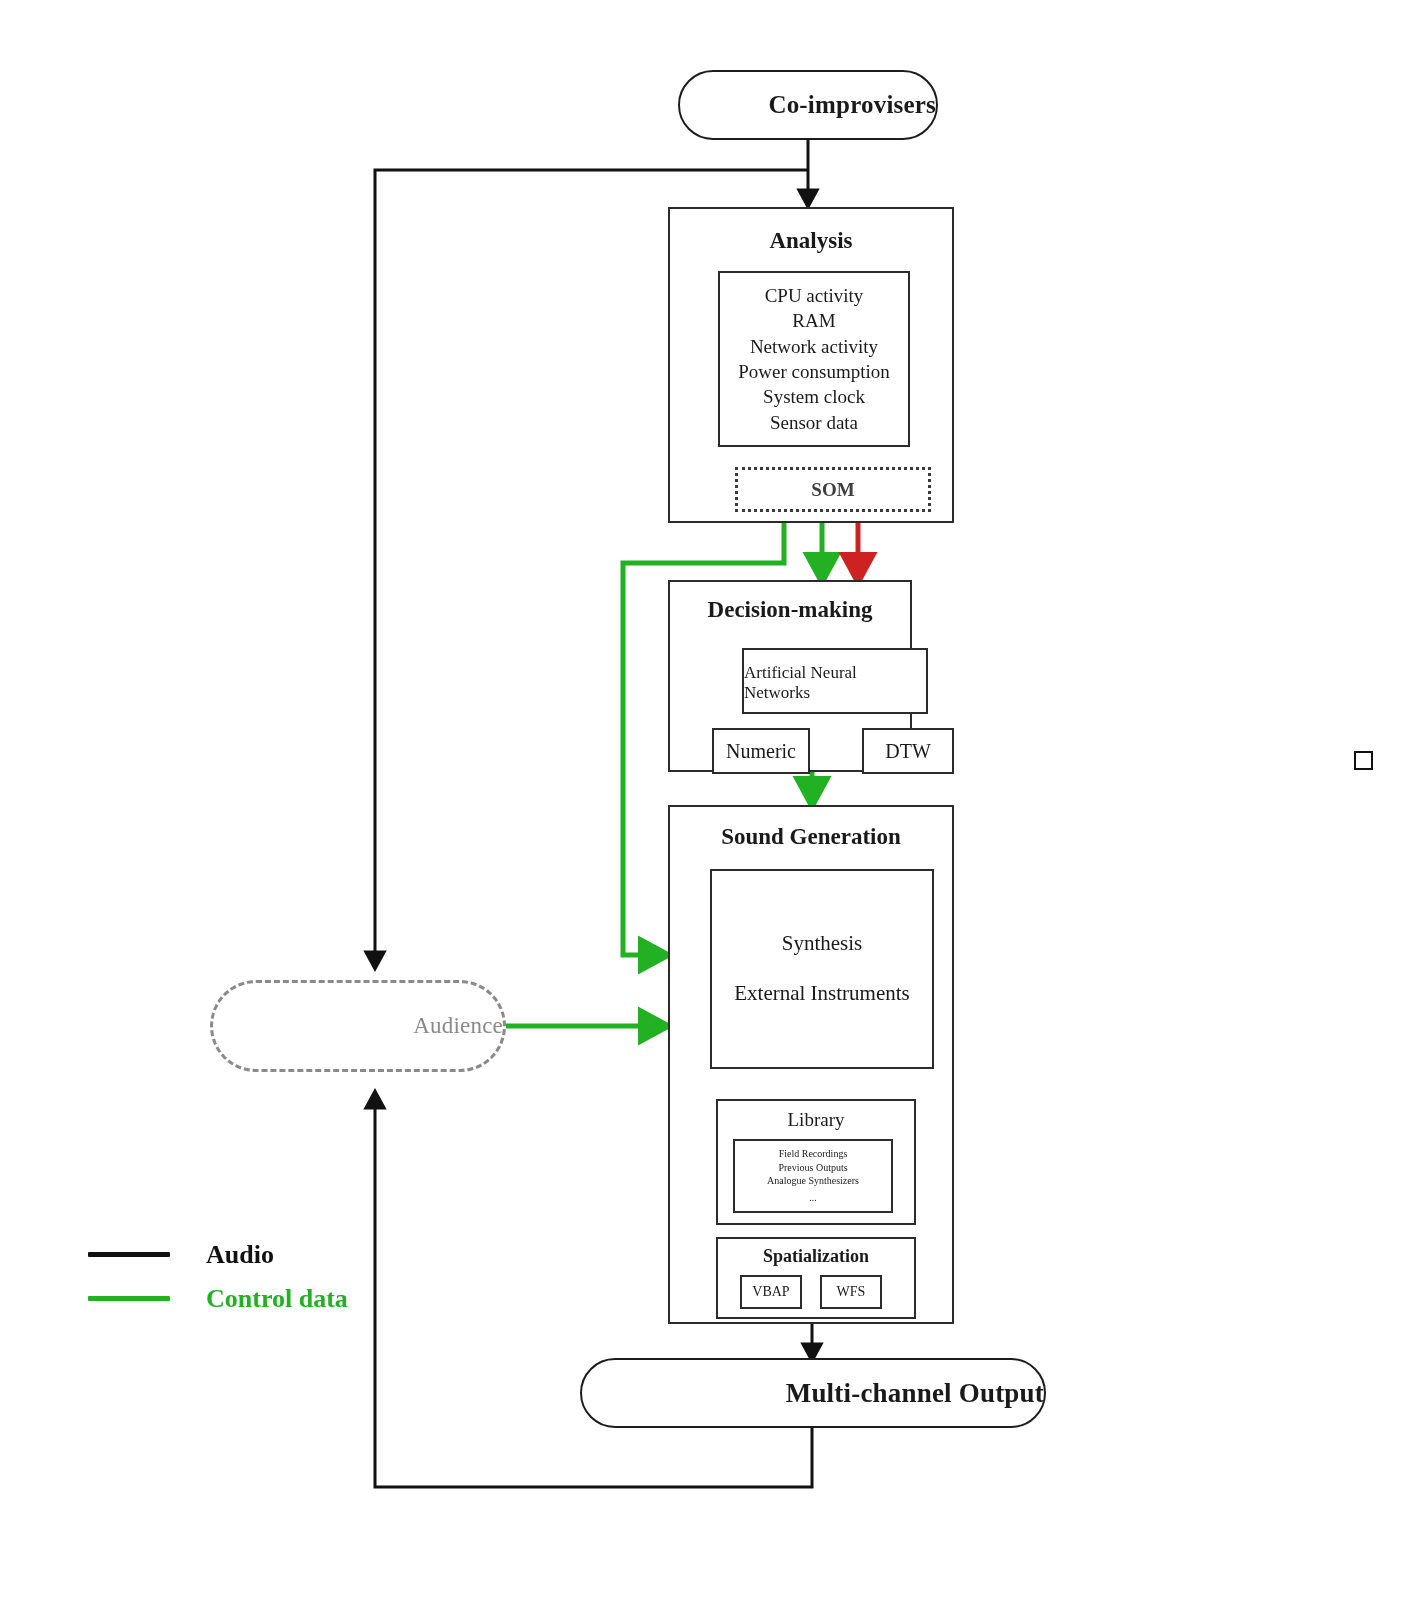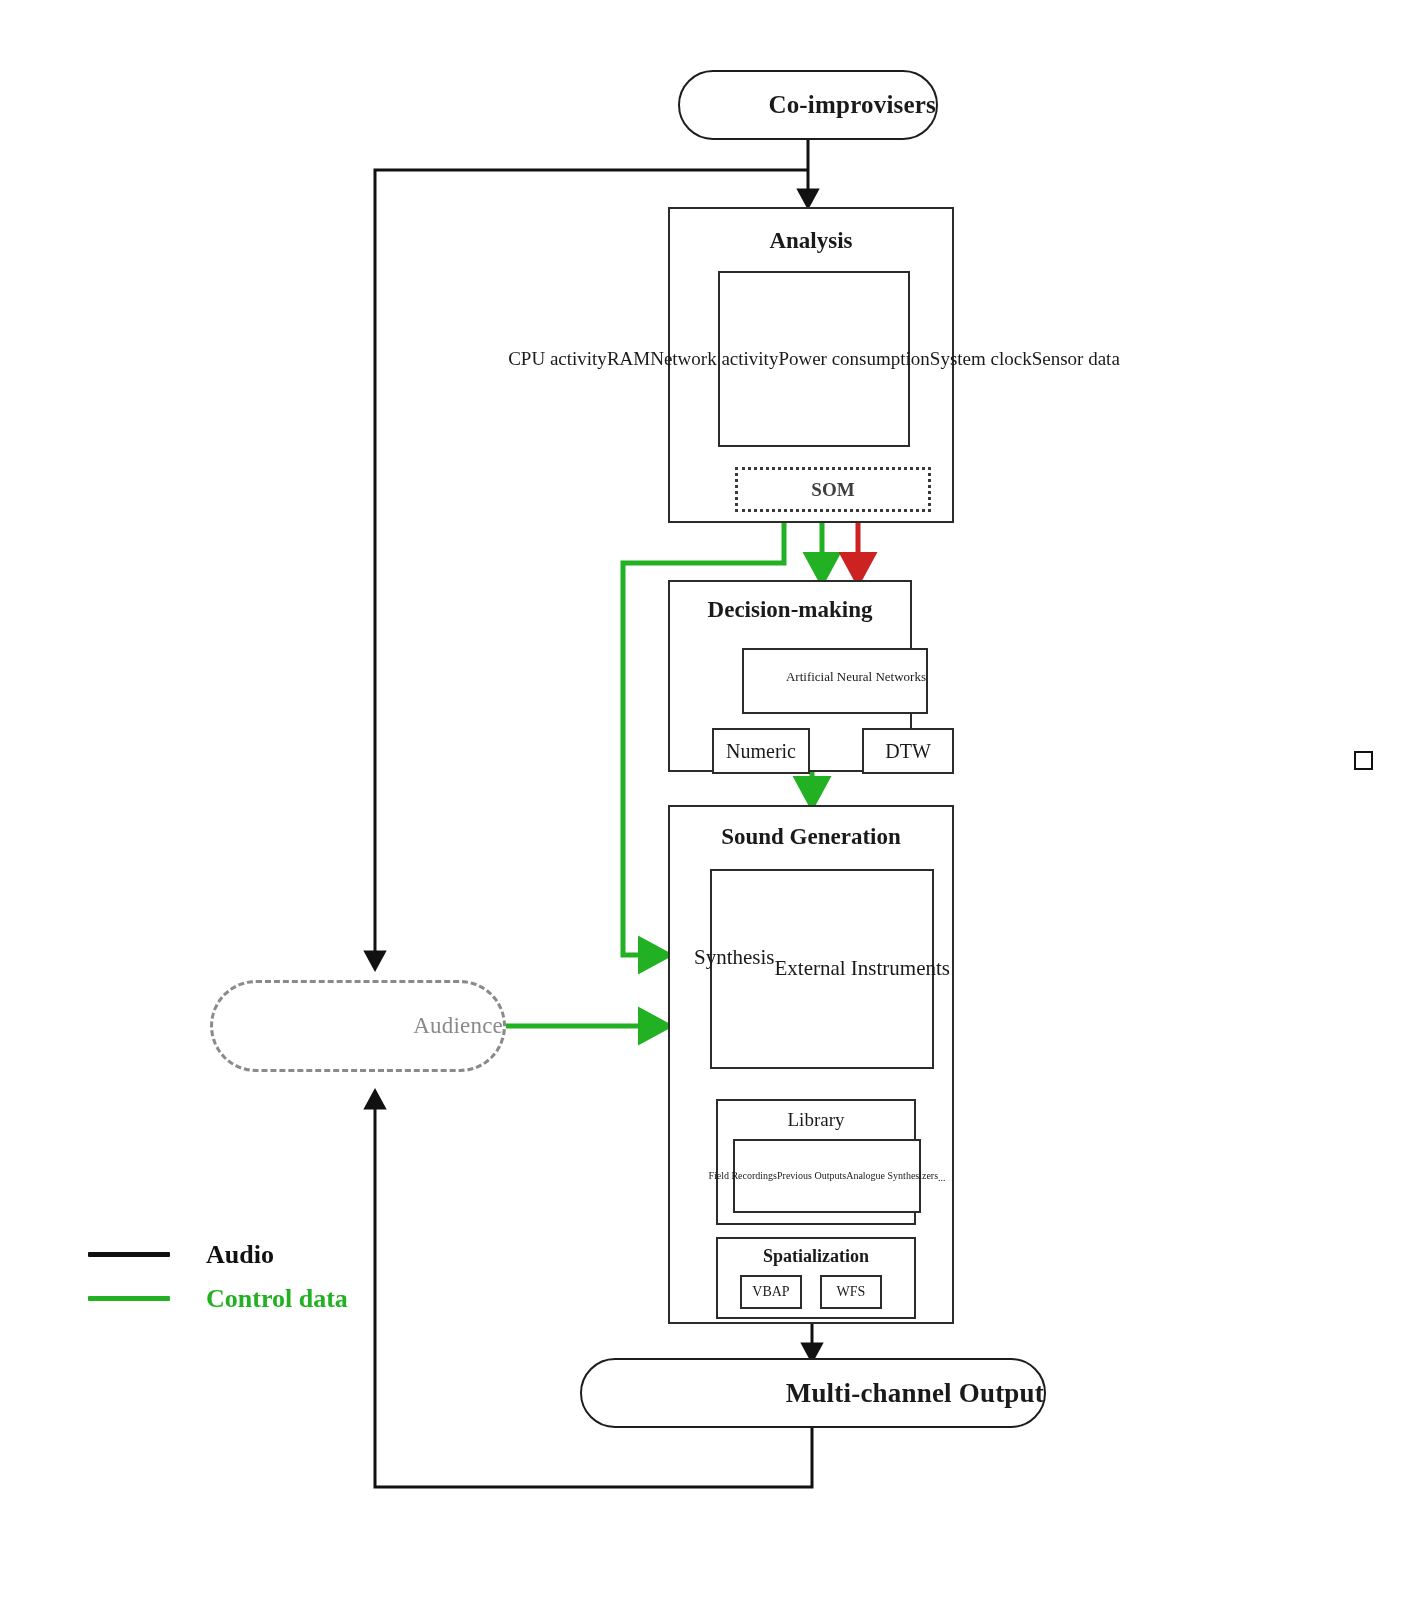--- a/index.html
+++ b/index.html
@@ -53,21 +53,21 @@
     width: 100%;
     text-align: center;
     font-weight: bold;
   }
   .innerbox {
     position: absolute;
     box-sizing: border-box;
     border: 2.5px solid #2b2b2b;
     background: #ffffff;
     display: flex;
-    flex-direction: row;
+    flex-direction: column;
     align-items: center;
     justify-content: center;
   }
   .innerbox.thin {
     border-width: 2px;
   }
   .innerbox.dotted {
     border: 3px dotted #3a3a3a;
     color: #3f3f3f;
     font-weight: bold;
@@ -177,21 +177,21 @@
     </div>
 
     <div class="innerbox dotted" style="left:65px; top:258px; width:196px; height:45px; font-size:19px;">
       <span>SOM</span>
     </div>
   </div>
 
   <div class="node section" style="left:668px; top:580px; width:244px; height:192px;">
     <div class="section-title" style="top:15px; font-size:23px;">Decision-making</div>
 
-    <div class="innerbox thin" style="left:72px; top:66px; width:186px; height:66px; font-size:13px;
+    <div class="innerbox thin" style="left:72px; top:66px; width:186px; height:66px; font-size:17px;
                 justify-content:flex-end; padding-bottom:9px;">
       <span>Artificial Neural Networks</span>
     </div>
 
     <div class="leafbox" style="left:42px; top:146px; width:98px; height:46px; font-size:20px;">
       <span>Numeric</span>
     </div>
 
     <div class="leafbox" style="left:192px; top:146px; width:92px; height:46px; font-size:20px;">
       <span>DTW</span>
@@ -201,21 +201,21 @@
   <div class="node section" style="left:668px; top:805px; width:286px; height:519px;">
     <div class="section-title" style="top:17px; font-size:23px;">Sound Generation</div>
 
     <div class="innerbox thin" style="left:40px; top:62px; width:224px; height:200px; font-size:21px;">
       <span class="stack-line" style="margin-bottom:22px;">Synthesis</span>
       <span class="stack-line">External Instruments</span>
     </div>
 
     <div class="innerbox" style="left:46px; top:292px; width:200px; height:126px; display:block;">
       <div class="section-title" style="top:8px; font-size:19px; font-weight:normal;">Library</div>
-      <div class="innerbox thin" style="left:15px; top:38px; width:188px; height:74px; font-size:10px;">
+      <div class="innerbox thin" style="left:15px; top:38px; width:160px; height:74px; font-size:10px;">
         <span class="stack-line">Field Recordings</span>
         <span class="stack-line">Previous Outputs</span>
         <span class="stack-line">Analogue Synthesizers</span>
         <span class="stack-line" style="margin-top:4px;">...</span>
       </div>
     </div>
 
     <div class="innerbox" style="left:46px; top:430px; width:200px; height:82px; display:block;">
       <div class="section-title" style="top:7px; font-size:18px; font-weight:bold;">Spatialization</div>
       <div class="leafbox" style="left:22px; top:36px; width:62px; height:34px; font-size:14px;">

